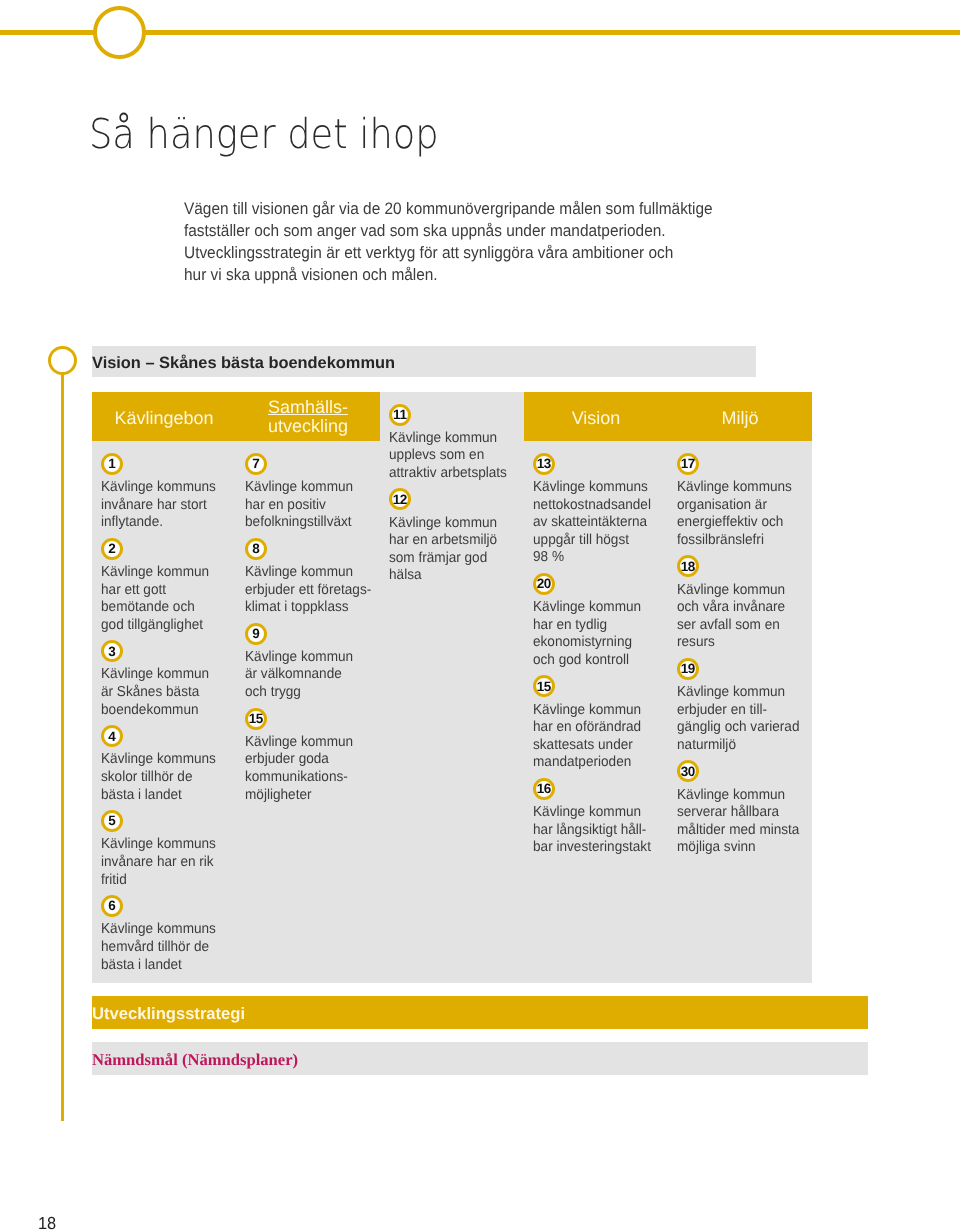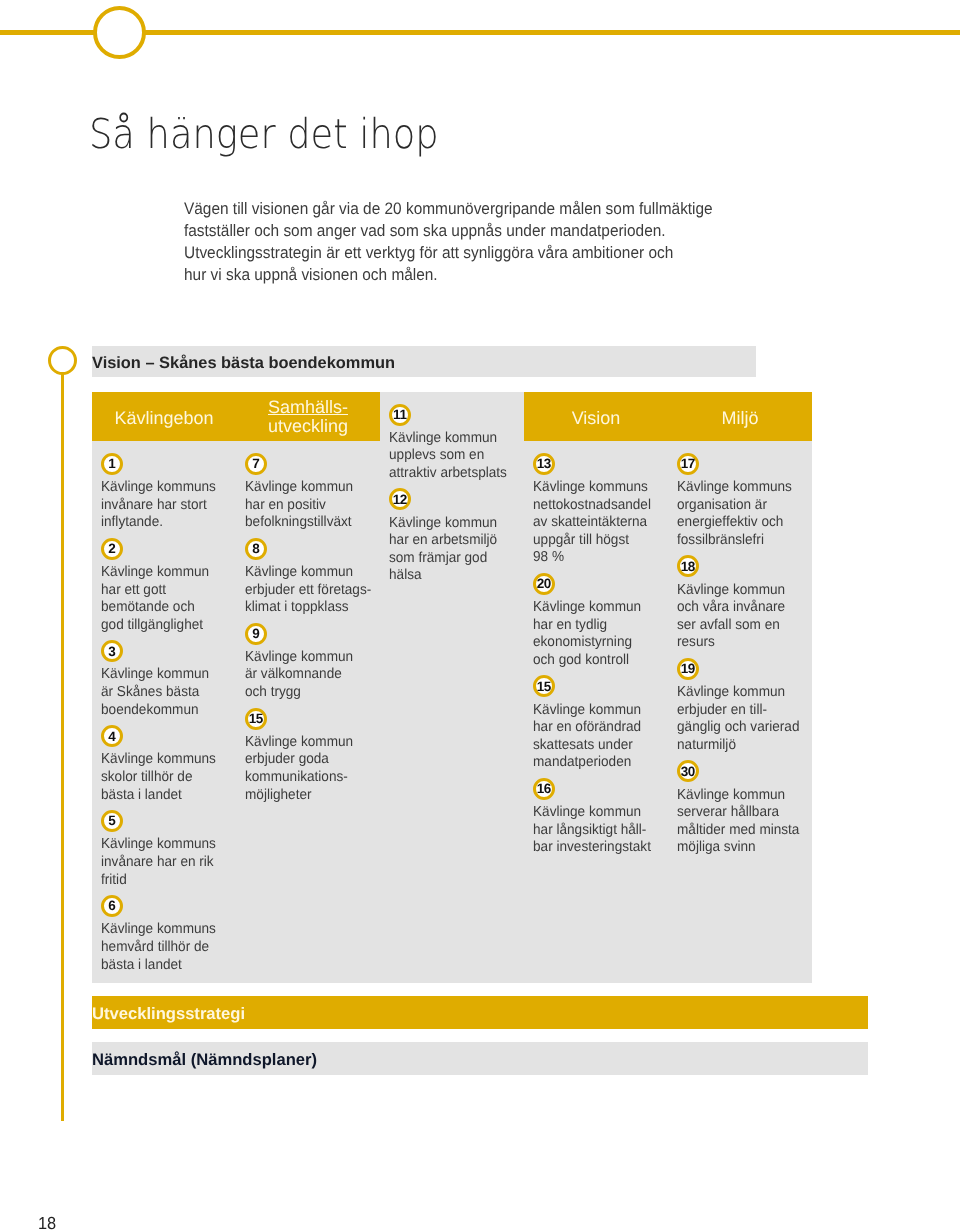--- a/index.html
+++ b/index.html
@@ -30,21 +30,21 @@
   .goal{margin-bottom:6.1px;}
   .goal:last-child{margin-bottom:0;}
   .badge{width:22px;height:22px;border-radius:50%;background:#fff;border:3px solid var(--gold);box-sizing:border-box;
          display:flex;align-items:center;justify-content:center;font-size:13.5px;font-weight:bold;color:#111;margin-bottom:4.2px;line-height:1;letter-spacing:-0.3px;text-indent:-0.3px;}
   .goal .gtext{font-size:14.4px;line-height:17.57px;color:var(--ink);transform:scaleX(0.945);transform-origin:left top;}
   .goal .gtext div{white-space:pre;}
   .bars{position:absolute;left:92px;top:996px;width:776px;}
   .bar{height:33px;display:flex;align-items:center;justify-content:flex-start;font-size:16.6px;font-weight:bold;margin-bottom:13px;}
   .bar span{position:relative;top:1px;}
   .bar.gold{background:var(--gold);color:var(--cream);}
-  .bar.gray{background:var(--gray);color:#0f172a;}
+  .bar.gray{background:var(--gray);color:#be185d;font-family:Liberation Serif, serif;}
   .pageno{position:absolute;left:38px;top:1212.5px;font-size:17.4px;color:#222;transform:scaleX(0.94);transform-origin:left top;}
 </style>
 </head>
 <body>
 
 <div class="page">
   <div class="top-rule"></div>
   <div class="top-circle"></div>
   <div class="spine-circle"></div>
   <div class="spine-line"></div>

